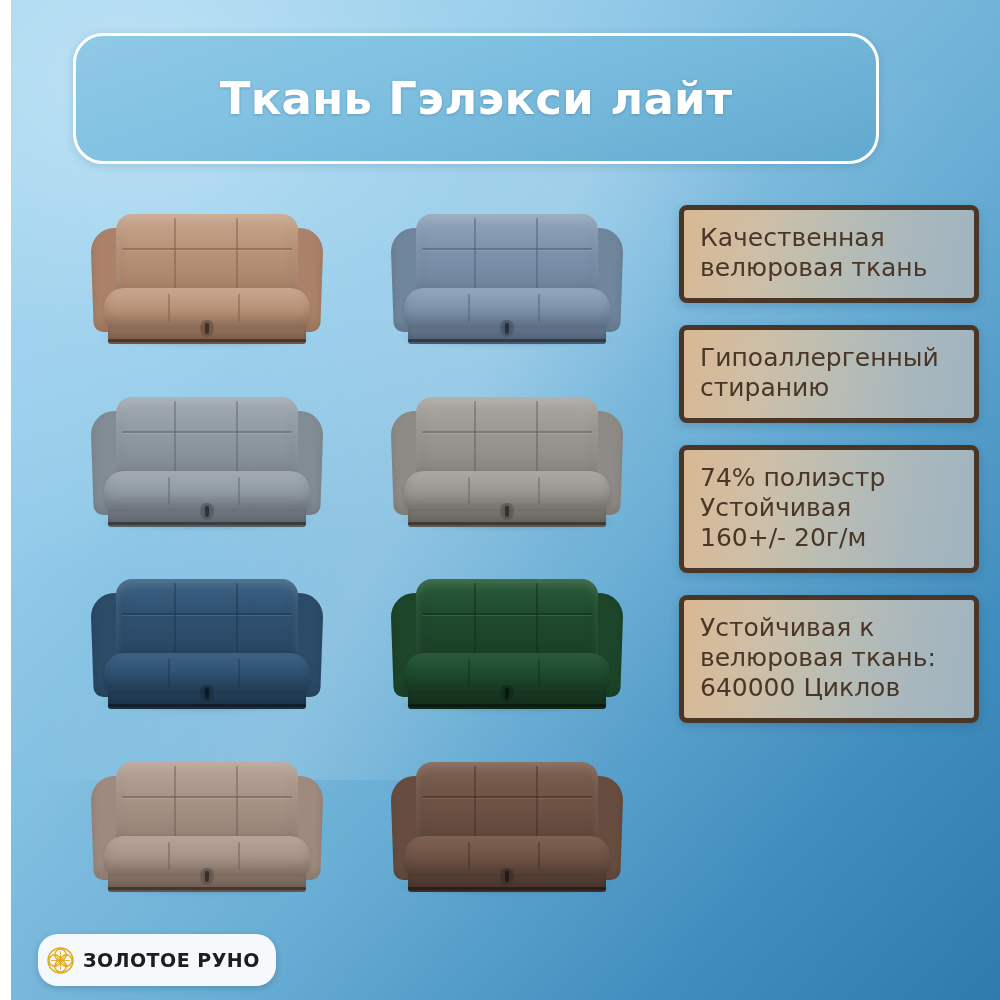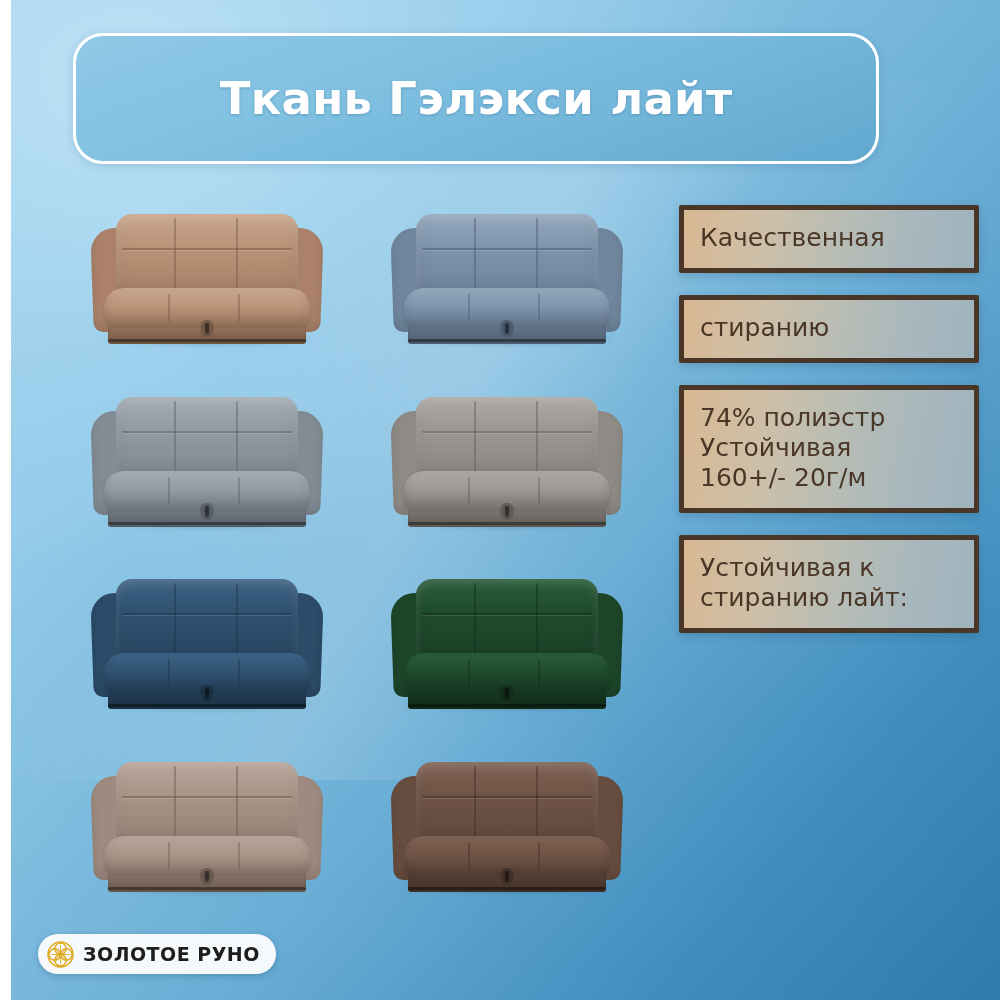--- a/index.html
+++ b/index.html
@@ -206,40 +206,40 @@
 
   
   .cards {
     position: absolute;
     left: 668px;
     top: 205px;
     width: 300px;
   }
   .card {
     border: 5px solid #4a3627;
-    border-radius: 2px;
+    border-radius: 8px;
     background: linear-gradient(100deg, #d9b893 0%, #cdbfa8 28%, #b9bdb4 52%, #a8b7bd 78%, #9fb4bf 100%);
     padding: 13px 16px 15px 16px;
     margin-bottom: 22px;
     box-shadow: 0 3px 8px rgba(25,60,90,0.22);
   }
   .card-line {
     color: #4a3627;
     font-size: 25px;
     line-height: 1.20;
     font-weight: 500;
     white-space: nowrap;
   }
 
   
   .logo-badge {
     position: absolute;
     left: 27px;
     top: 934px;
-    height: 40px;
+    height: 52px;
     padding: 0 16px 0 9px;
     background: #f6f9fb;
     border-radius: 20px;
     display: flex;
     align-items: center;
     gap: 9px;
     box-shadow: 0 2px 6px rgba(20,55,85,0.25);
   }
   .logo-mark { width: 27px; height: 27px; display: block; }
   .logo-text {
@@ -420,32 +420,35 @@
             <div class="seat-v v2"></div>
           </div>
           <div class="handle"></div>
         </div>
       </div>
     </div>
 
   <div class="cards" id="cards">
       <div class="card">
         <div class="card-line">Качественная</div>
+        <div class="card-line">велюровая ткань</div>
       </div>
       <div class="card">
+        <div class="card-line">Гипоаллергенный</div>
         <div class="card-line">стиранию</div>
       </div>
       <div class="card">
         <div class="card-line">74% полиэстр</div>
         <div class="card-line">Устойчивая</div>
         <div class="card-line">160+/- 20г/м</div>
       </div>
       <div class="card">
         <div class="card-line">Устойчивая к</div>
-        <div class="card-line">стиранию лайт:</div>
+        <div class="card-line">велюровая ткань:</div>
+        <div class="card-line">640000 Циклов</div>
       </div>
     </div>
 
   <div class="logo-badge">
     <svg class="logo-mark" viewBox="0 0 40 40">
       <circle cx="20" cy="20" r="18.5" fill="none" stroke="#e0a81d" stroke-width="2.2"></circle>
       <circle cx="20" cy="11.5" r="8.5" fill="none" stroke="#e0a81d" stroke-width="2"></circle>
       <circle cx="20" cy="28.5" r="8.5" fill="none" stroke="#e0a81d" stroke-width="2"></circle>
       <circle cx="11.5" cy="20" r="8.5" fill="none" stroke="#e0a81d" stroke-width="2"></circle>
       <circle cx="28.5" cy="20" r="8.5" fill="none" stroke="#e0a81d" stroke-width="2"></circle>

